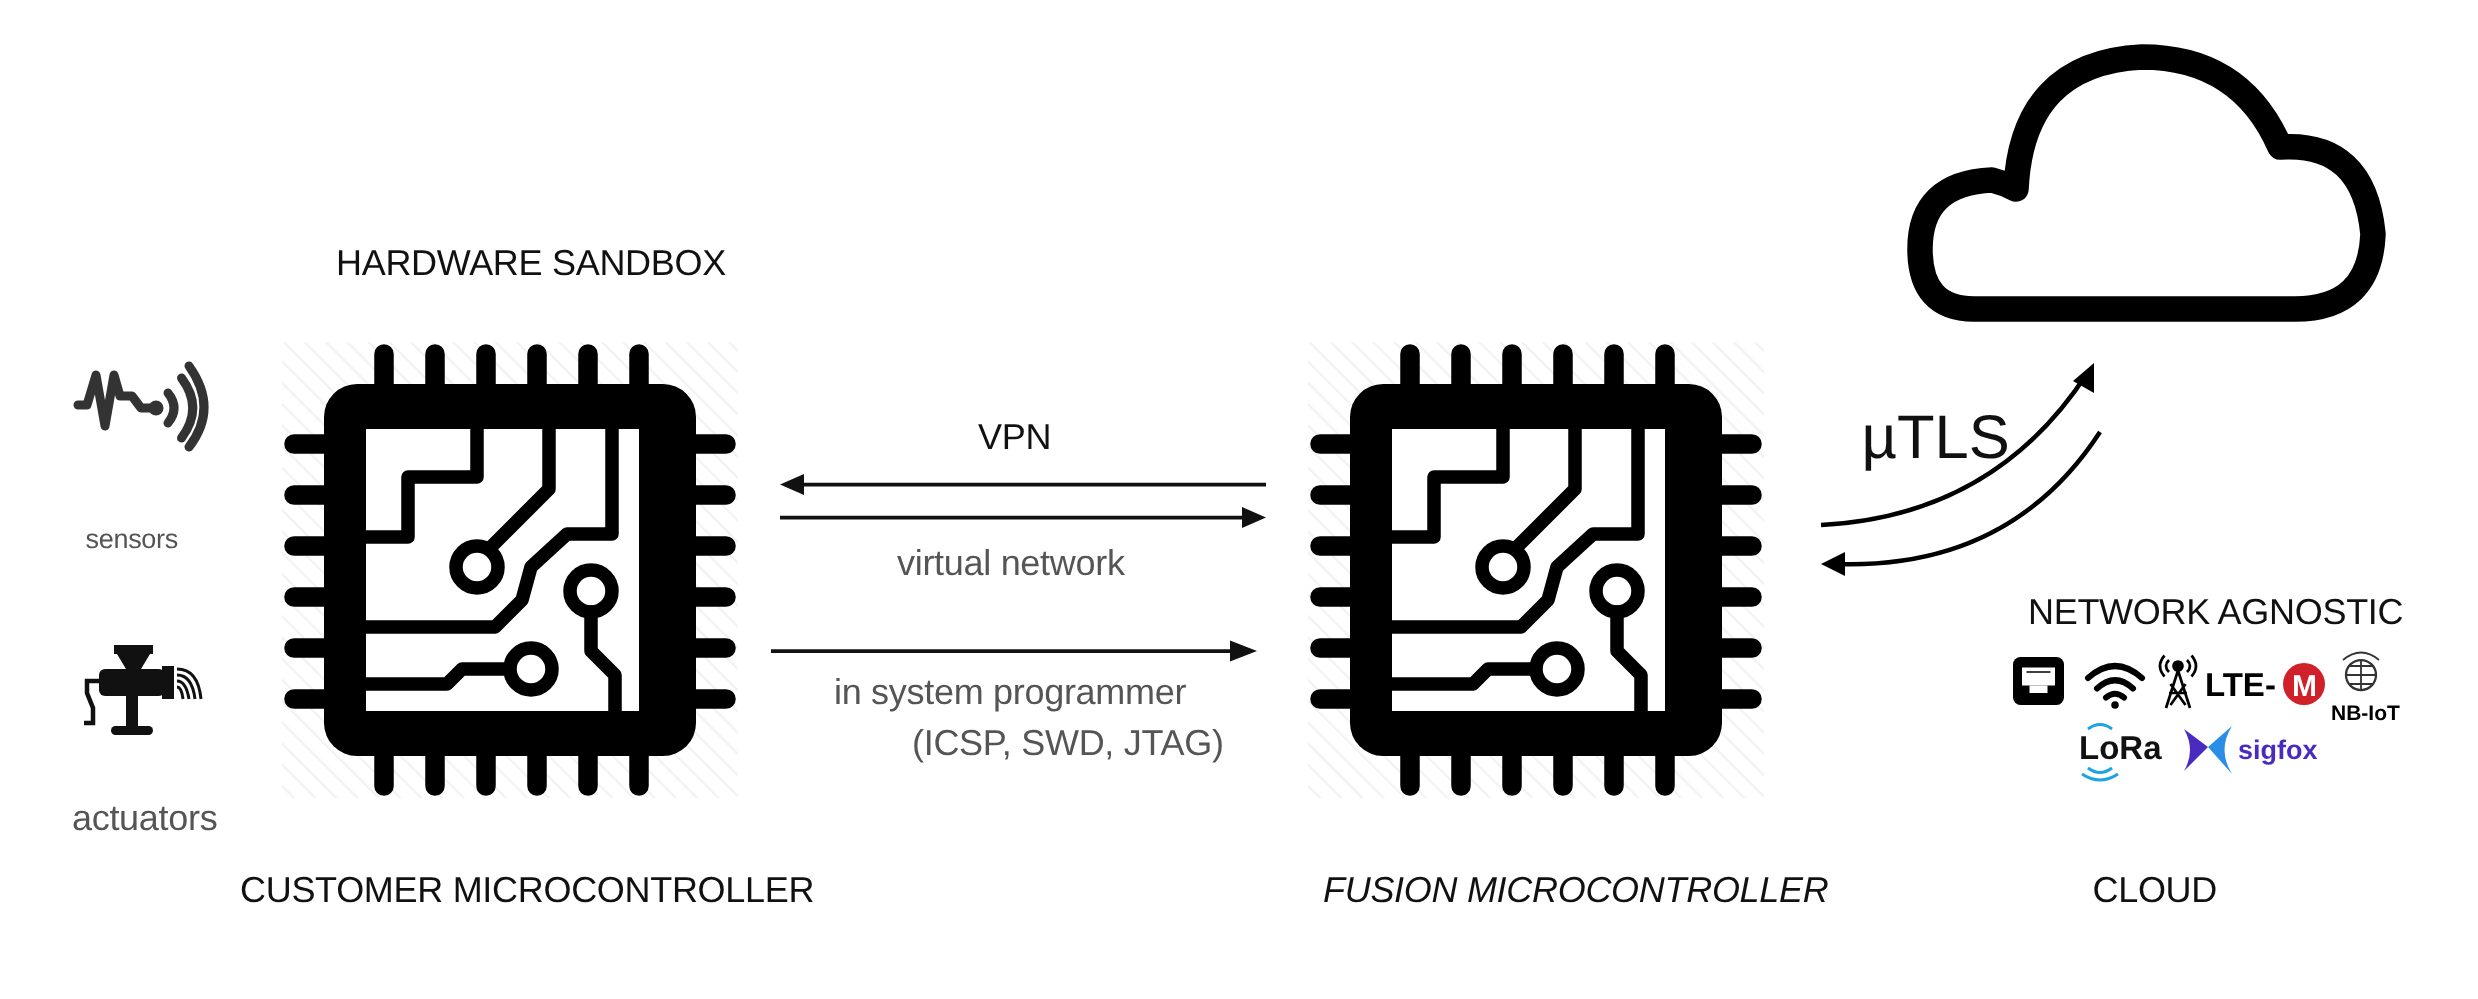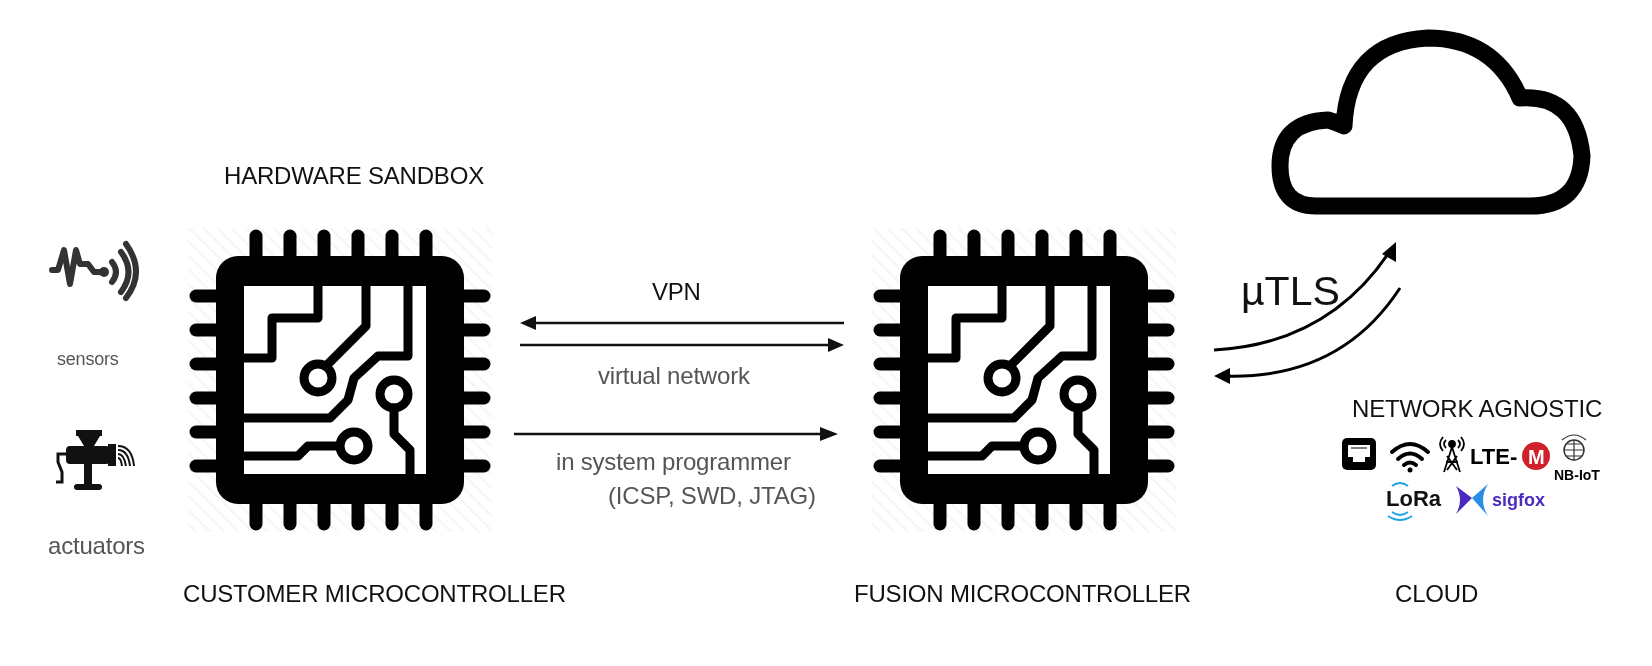--- a/index.html
+++ b/index.html
@@ -199,15 +199,15 @@
     <path d="M48 80 Q60 88 72 80" fill="none" stroke="#1ea5e0" stroke-width="2"></path>
   </g>
 
   <g>
     <path d="M116 50 L132 62 L116 78 Q124 64 116 50 Z" fill="#4b2bbf"></path>
     <path d="M148 48 L132 62 L148 80 Q138 64 148 48 Z" fill="#2b8ee6"></path>
     <text x="152" y="70" font-family="Liberation Sans, sans-serif" font-weight="bold" font-size="18" fill="#4b2bbf">sigfox</text>
   </g>
 </svg>
 
-<div class="abs label" style="left:160px;top:580px;margin-left:23px;">CUSTOMER MICROCONTROLLER</div>
-<div class="abs label" style="left:854px;top:580px;">FUSION MICROCONTROLLER</div>
+<div class="abs label" style="left:160px;top:580px;">CUSTOMER MICROCONTROLLER</div>
+<div class="abs label" style="left:882px;top:580px;font-style:italic;">FUSION MICROCONTROLLER</div>
 <div class="abs label" style="left:1395px;top:580px;">CLOUD</div>
 
 </body></html>

